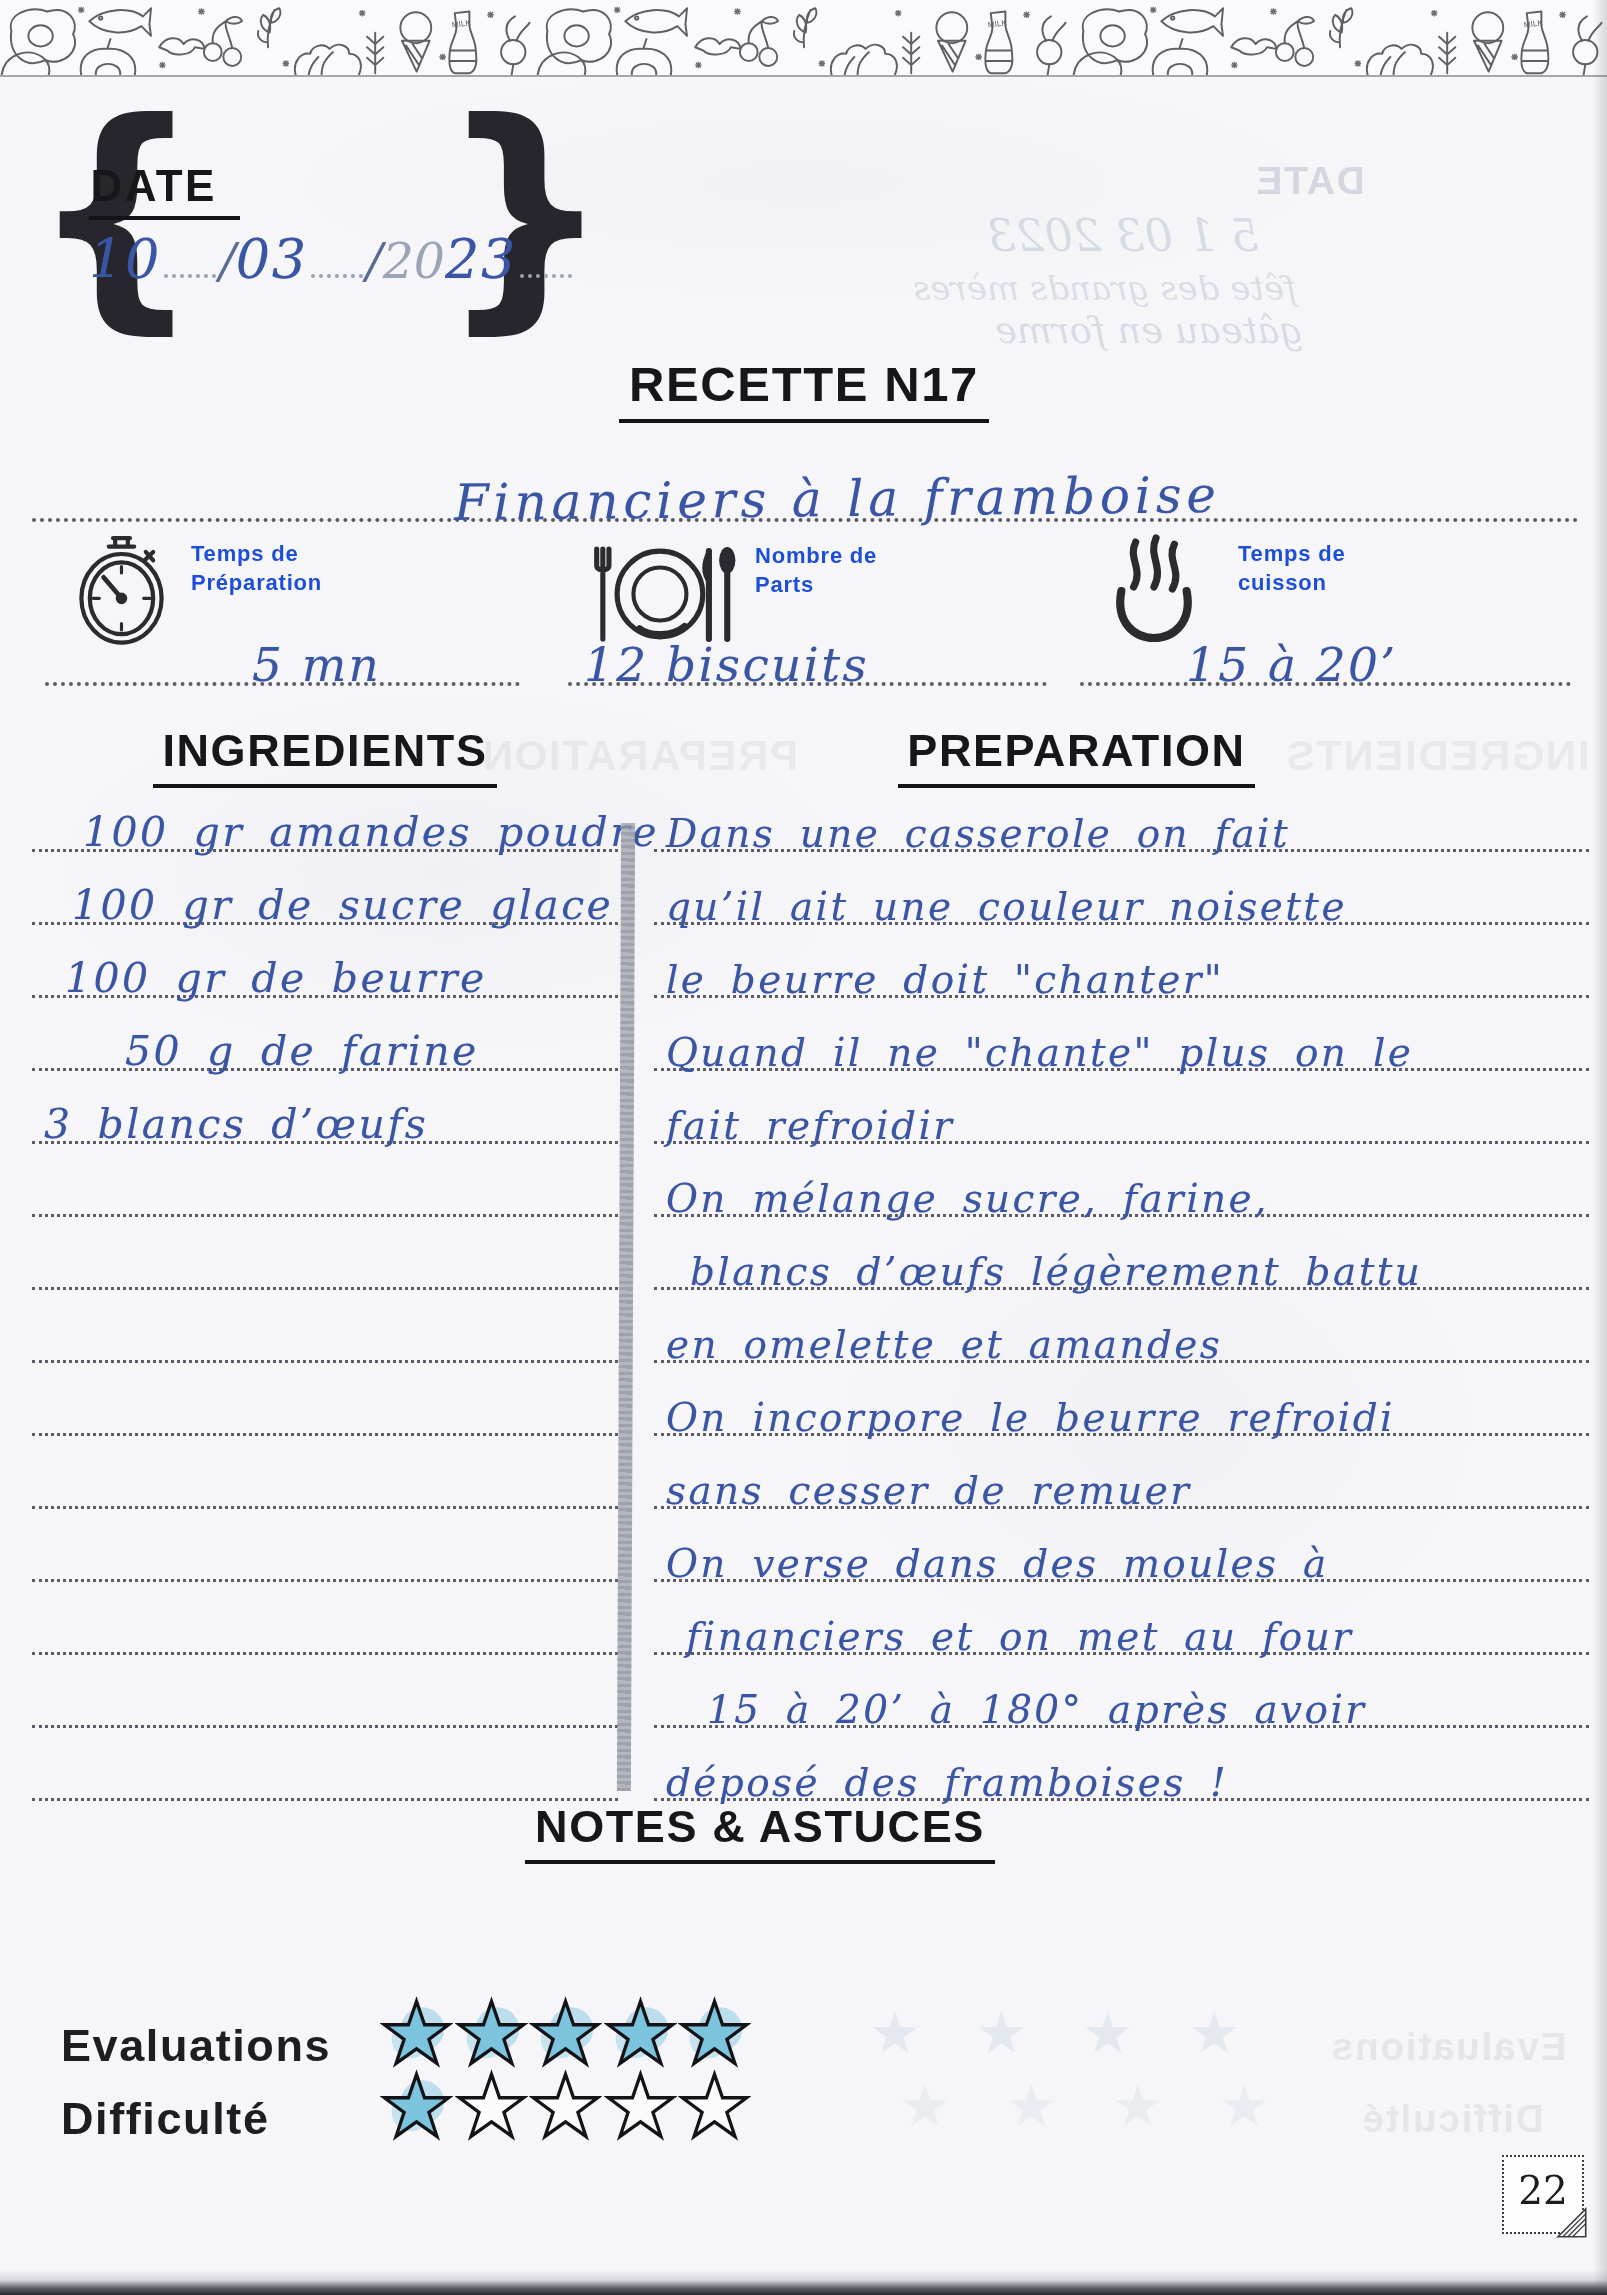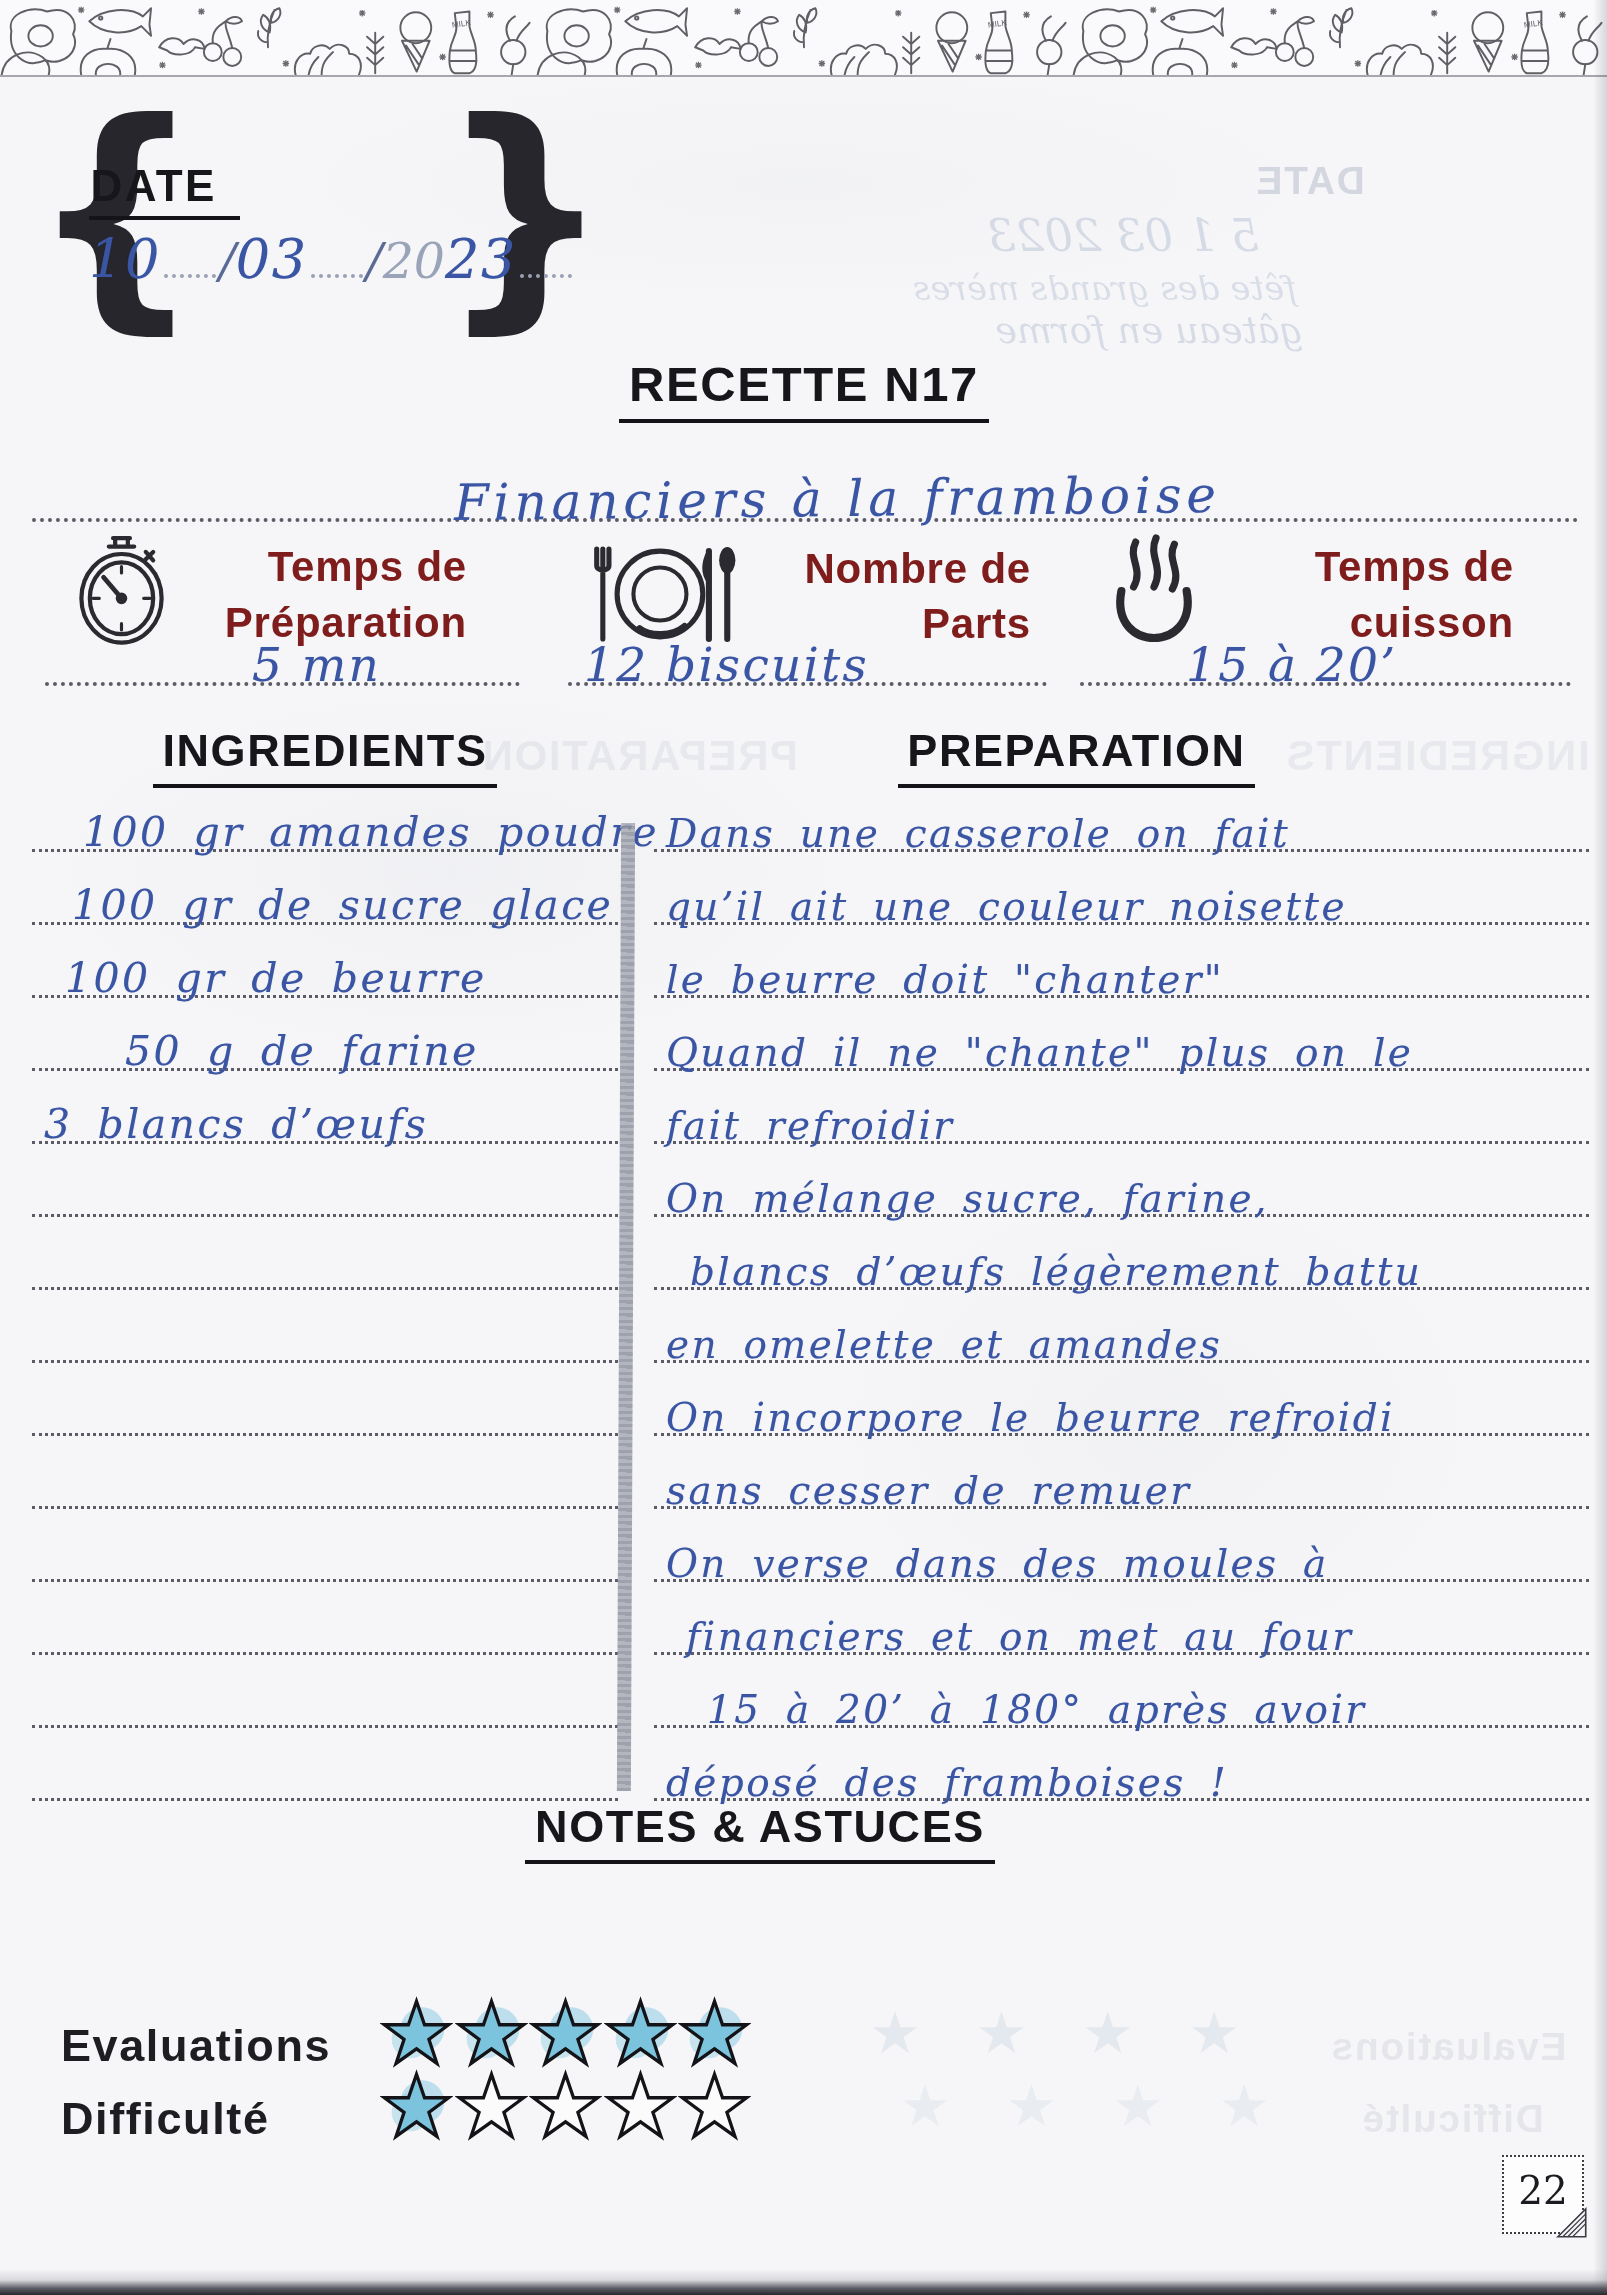--- a/index.html
+++ b/index.html
@@ -32,21 +32,21 @@
   .pslash{color:#5a6b95;font-family:"DejaVu Serif",serif;font-style:italic;font-size:49px;}
   .pcent{color:#9aa4b8;font-family:"DejaVu Serif",serif;font-style:italic;font-size:49px;text-align:center;}
   
   .recette{position:absolute;left:0;top:356px;width:1608px;text-align:center;font-size:49px;}
   .name-line{position:absolute;left:32px;top:448px;width:1547px;height:70px;border-bottom:4px dotted #5c5c66;}
   .hand-name{position:absolute;left:422px;bottom:-9.7px;font-size:50px;letter-spacing:4.9px;transform:rotate(-.6deg);}
   
   .info-item{position:absolute;top:528px;height:154px;border-bottom:4px dotted #5c5c66;}
   .ii1{left:45px;width:475px;} .ii2{left:568px;width:479px;} .ii3{left:1080px;width:491px;}
   .info-icon{position:absolute;}
-  .info-label{position:absolute;font-size:42px;font-weight:700;color:#7f1d1d;text-align:right;
+  .info-label{position:absolute;font-size:22px;font-weight:700;color:#1d4ed8;text-align:left;
               line-height:1.32;letter-spacing:0.8px;}
   .info-value{position:absolute;bottom:-9.7px;font-size:47px;letter-spacing:2.4px;margin-top:40px;}
   
   .col{position:absolute;top:725px;}
   .col-left{left:32px;width:586px;}
   .col-right{left:654px;width:935px;}
   .col-head{text-align:center;font-size:45px;}
   .col-right .col-head{transform:translateX(-45px);}
   .lines{position:absolute;left:0;width:100%;}
   .lines{top:54px;}

